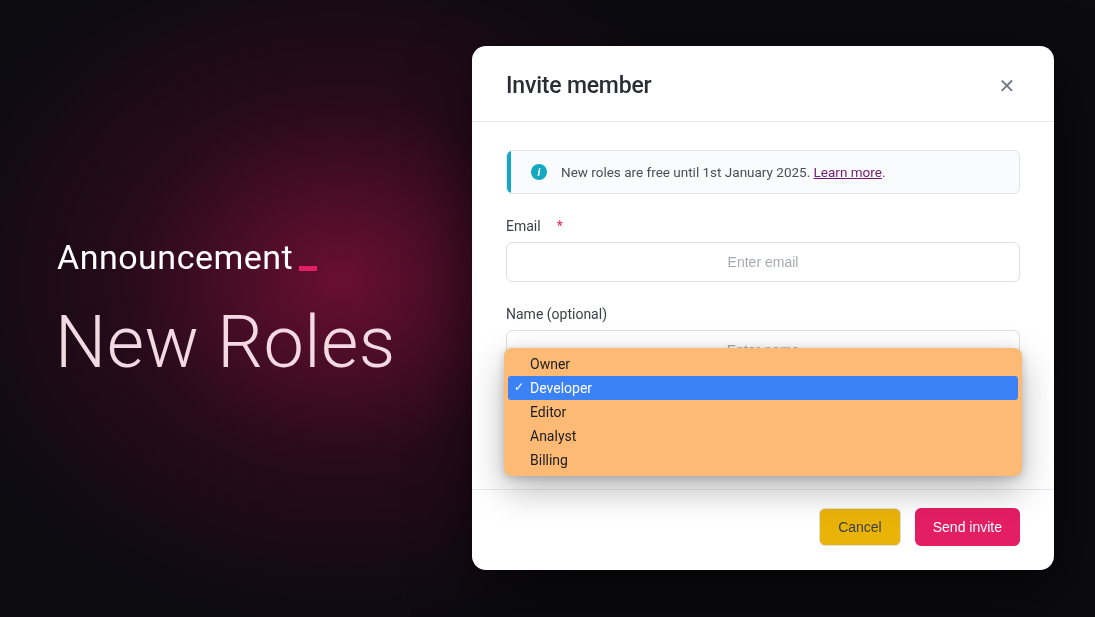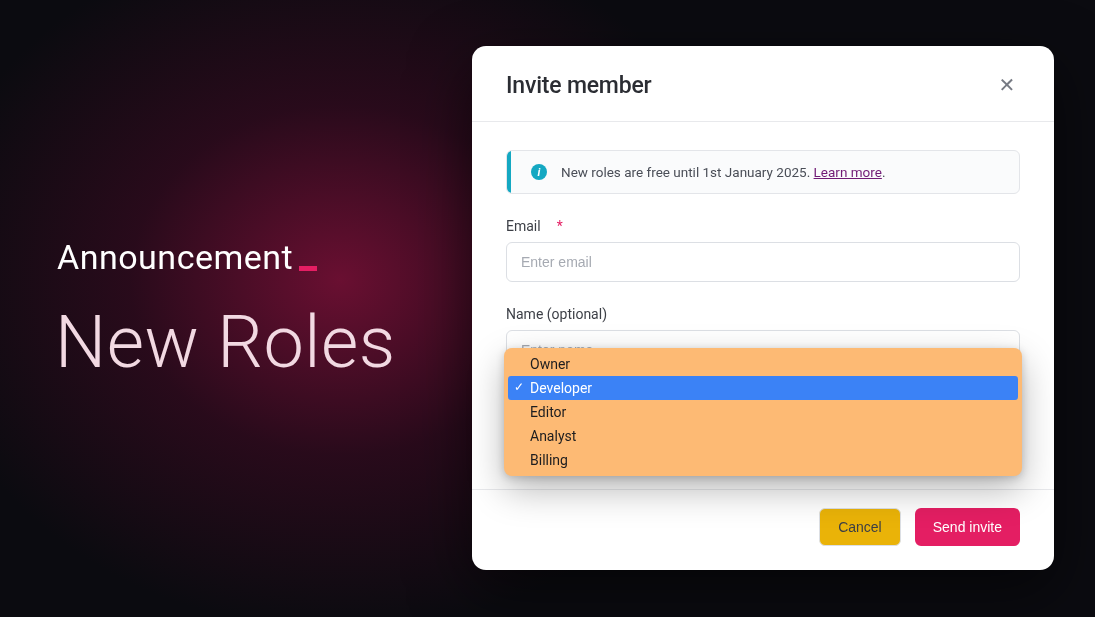--- a/index.html
+++ b/index.html
@@ -25,21 +25,21 @@
     .modal {
       position:absolute; left:472px; top:46px;
       width:582px; height:524px;
       background:#fff;
       border-radius:14px;
       box-shadow:0 20px 60px rgba(0,0,0,0.55), 0 0 0 1px rgba(0,0,0,0.06);
       display:flex; flex-direction:column;
       overflow:visible;
     }
     .modal-header {
-      display:flex; align-items:flex-start; justify-content:space-between;
+      display:flex; align-items:center; justify-content:space-between;
       padding:26px 34px 22px 34px;
       border-bottom:1px solid #e8e9ec;
       border-radius:14px 14px 0 0;
     }
     .modal-title { font-size:23px; font-weight:500; color:#2b2d33; letter-spacing:-0.2px; }
     .close-btn {
       width:26px; height:26px; border:none; background:transparent; cursor:pointer;
       font-size:20px; line-height:1; color:#767a83;
     }
     .modal-body { padding:28px 34px 0 34px; flex:1; position:relative; }
@@ -55,21 +55,21 @@
       color:#fff; font-size:11px; font-weight:700; font-style:italic; flex:0 0 auto;
       margin-left:8px;
     }
     .banner-text { font-size:13.5px; color:#4a4e57; }
     .banner-text a { color:#701a75; text-decoration:underline; }
     .field { margin-top:24px; }
     .field-label { font-size:14px; color:#3c3f46; margin-bottom:8px; display:flex; gap:16px; }
     .req { color:#e41e63; }
     .text-input {
       width:100%; height:40px; border:1px solid #dcdfe4; border-radius:6px;
-      padding:0 14px; font-size:14px; color:#0f172a; background:#fff;
+      padding:0 14px; font-size:14px; color:#0f172a; background:#fff;text-align:center;
     }
     .text-input::placeholder { color:#a6aab2; }
     .role-shell {
       width:100%; height:40px; border:1px solid #dcdfe4; border-radius:6px; background:#fff;
     }
     .dropdown {
       position:absolute; left:32px; right:32px; top:226px;
       background:#fdba74; border-radius:8px;
       box-shadow:0 14px 36px rgba(0,0,0,0.28), 0 2px 8px rgba(0,0,0,0.18);
       padding:4px; z-index:10;

